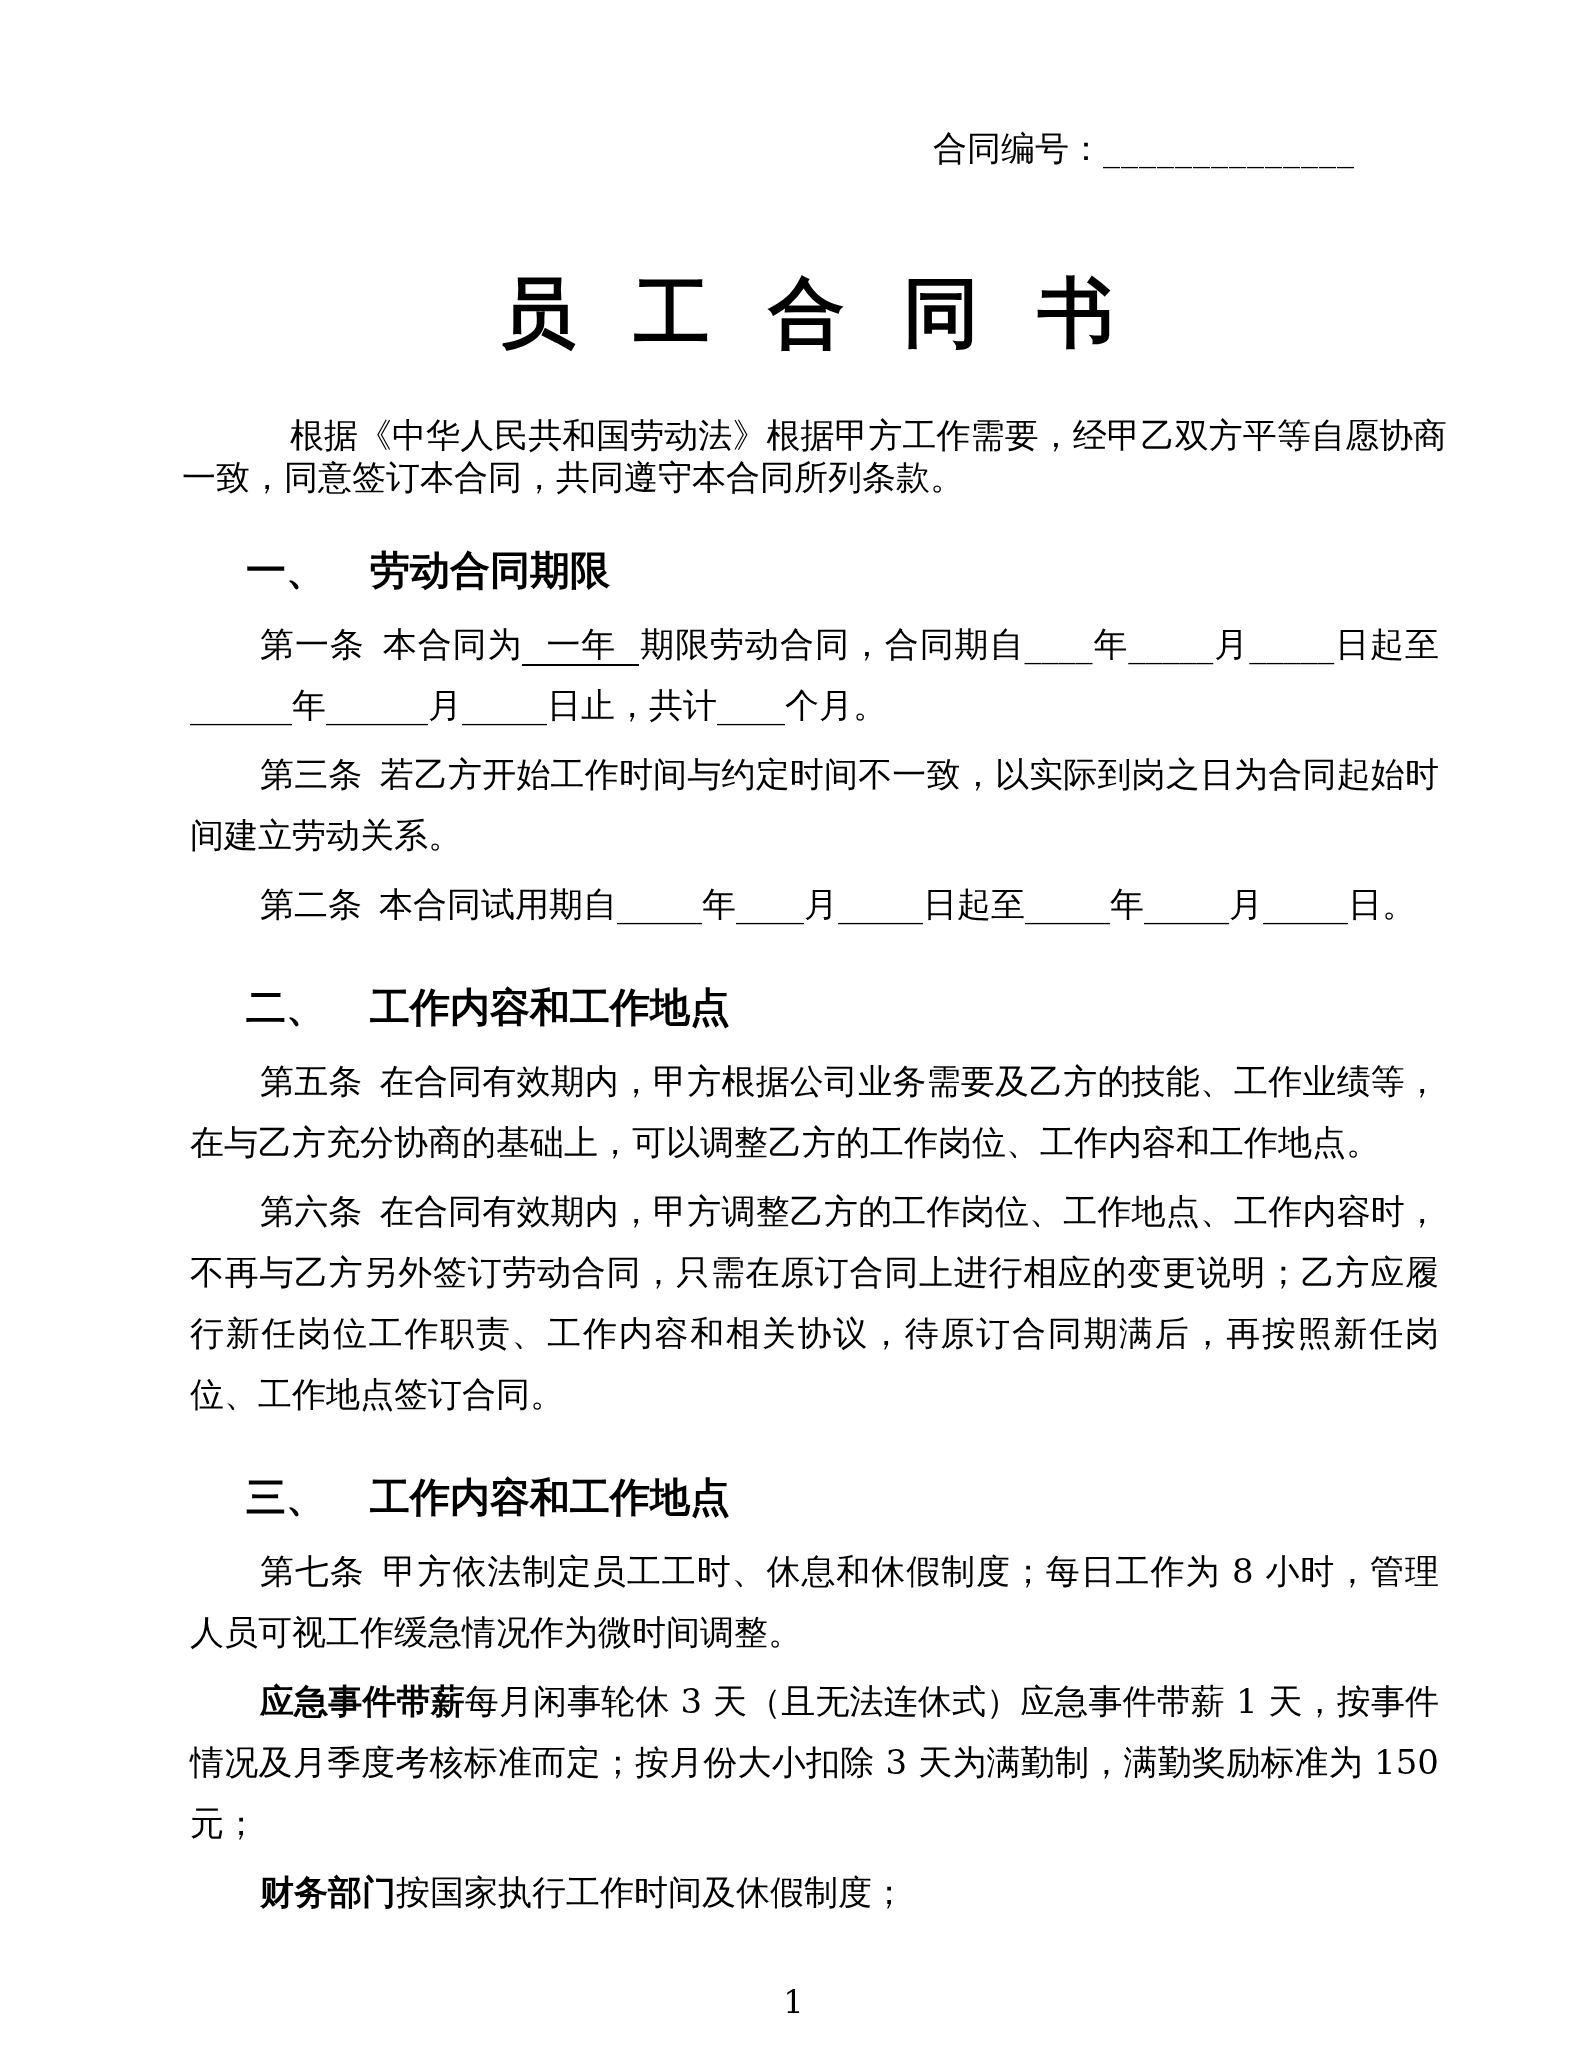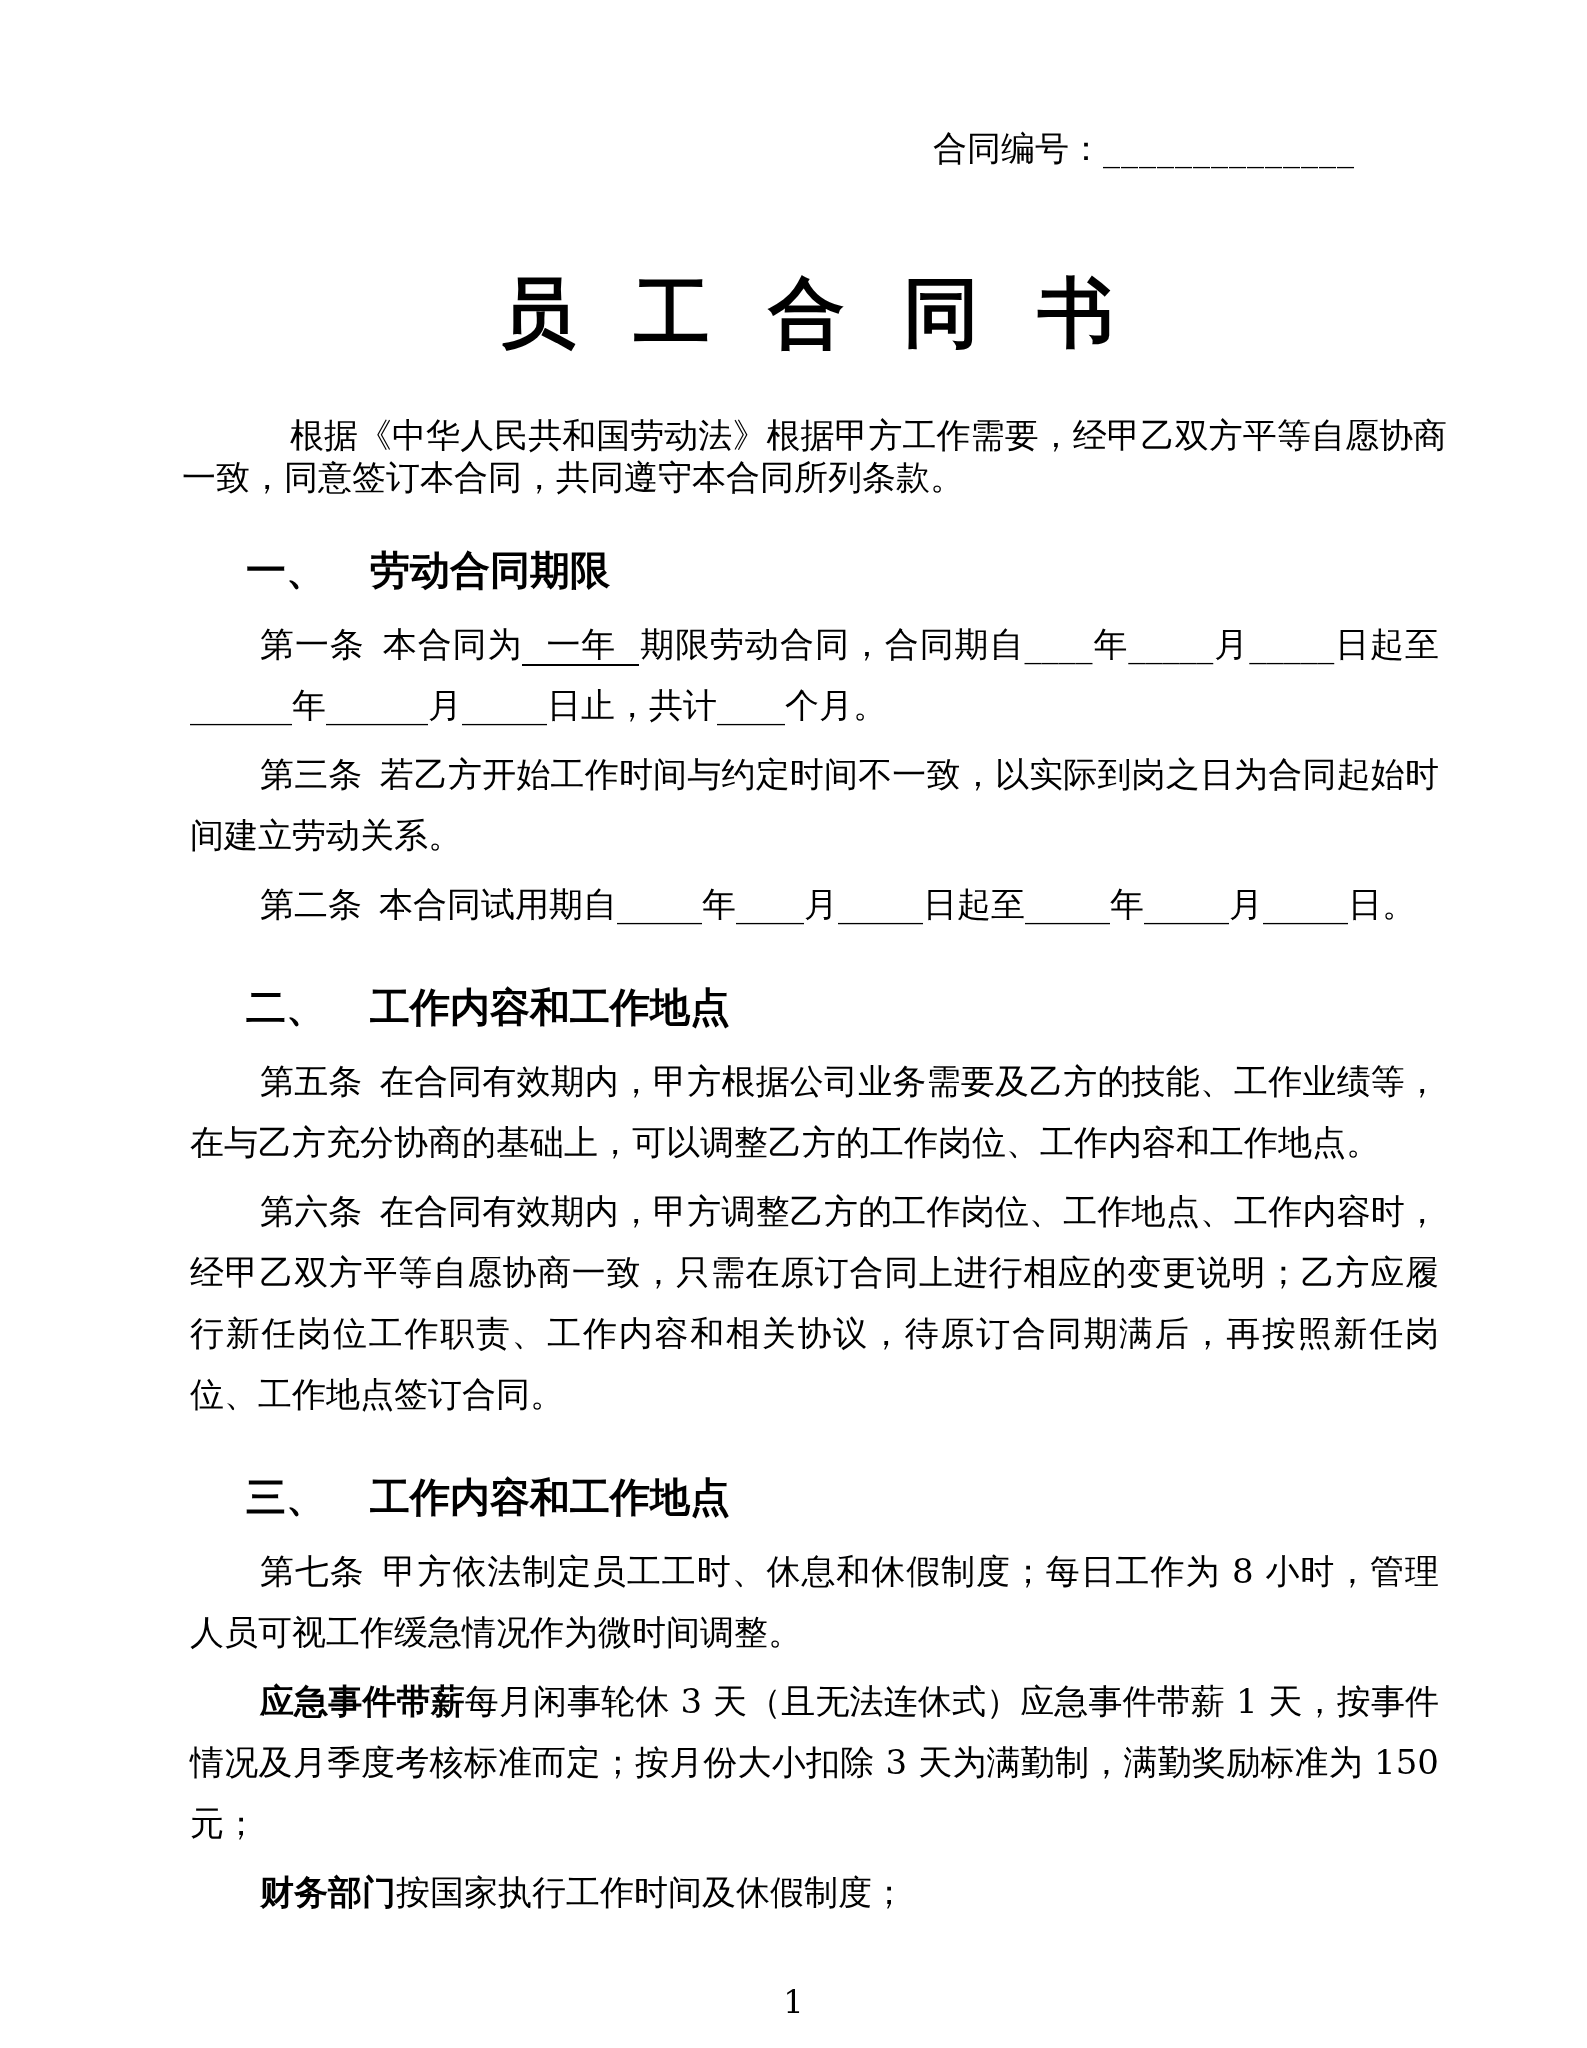--- a/index.html
+++ b/index.html
@@ -89,21 +89,21 @@
   <p class="body-p">
     <span>第一条 本合同为</span><span class="u-term"> 一年 </span><span>期限劳动合同，合同期自____年_____月_____日起至______年______月_____日止，共计____个月。</span>
   </p>
   <p class="body-p">第三条 若乙方开始工作时间与约定时间不一致，以实际到岗之日为合同起始时间建立劳动关系。</p>
   <p class="body-p">第二条 本合同试用期自_____年____月_____日起至_____年_____月_____日。</p>
 
   <h2 class="sec-heading">
     <span class="h-num">二、</span><span>工作内容和工作地点</span>
   </h2>
   <p class="body-p">第五条 在合同有效期内，甲方根据公司业务需要及乙方的技能、工作业绩等，在与乙方充分协商的基础上，可以调整乙方的工作岗位、工作内容和工作地点。</p>
-  <p class="body-p">第六条 在合同有效期内，甲方调整乙方的工作岗位、工作地点、工作内容时，经甲乙双方平等自愿协商一致，只需在原订合同上进行相应的变更说明；乙方应履行新任岗位工作职责、工作内容和相关协议，待原订合同期满后，再按照新任岗位、工作地点签订合同。</p>
+  <p class="body-p">第六条 在合同有效期内，甲方调整乙方的工作岗位、工作地点、工作内容时，不再与乙方另外签订劳动合同，只需在原订合同上进行相应的变更说明；乙方应履行新任岗位工作职责、工作内容和相关协议，待原订合同期满后，再按照新任岗位、工作地点签订合同。</p>
 
   <h2 class="sec-heading">
     <span class="h-num">三、</span><span>工作内容和工作地点</span>
   </h2>
   <p class="body-p">第七条 甲方依法制定员工工时、休息和休假制度；每日工作为 8 小时，管理人员可视工作缓急情况作为微时间调整。</p>
   <p class="body-p">
     <span class="lead-bold">应急事件带薪</span><span>每月闲事轮休 3 天（且无法连休式）应急事件带薪 1 天，按事件情况及月季度考核标准而定；按月份大小扣除 3 天为满勤制，满勤奖励标准为 150 元；</span>
   </p>
   <p class="body-p">
     <span class="lead-bold">财务部门</span><span>按国家执行工作时间及休假制度；</span>

